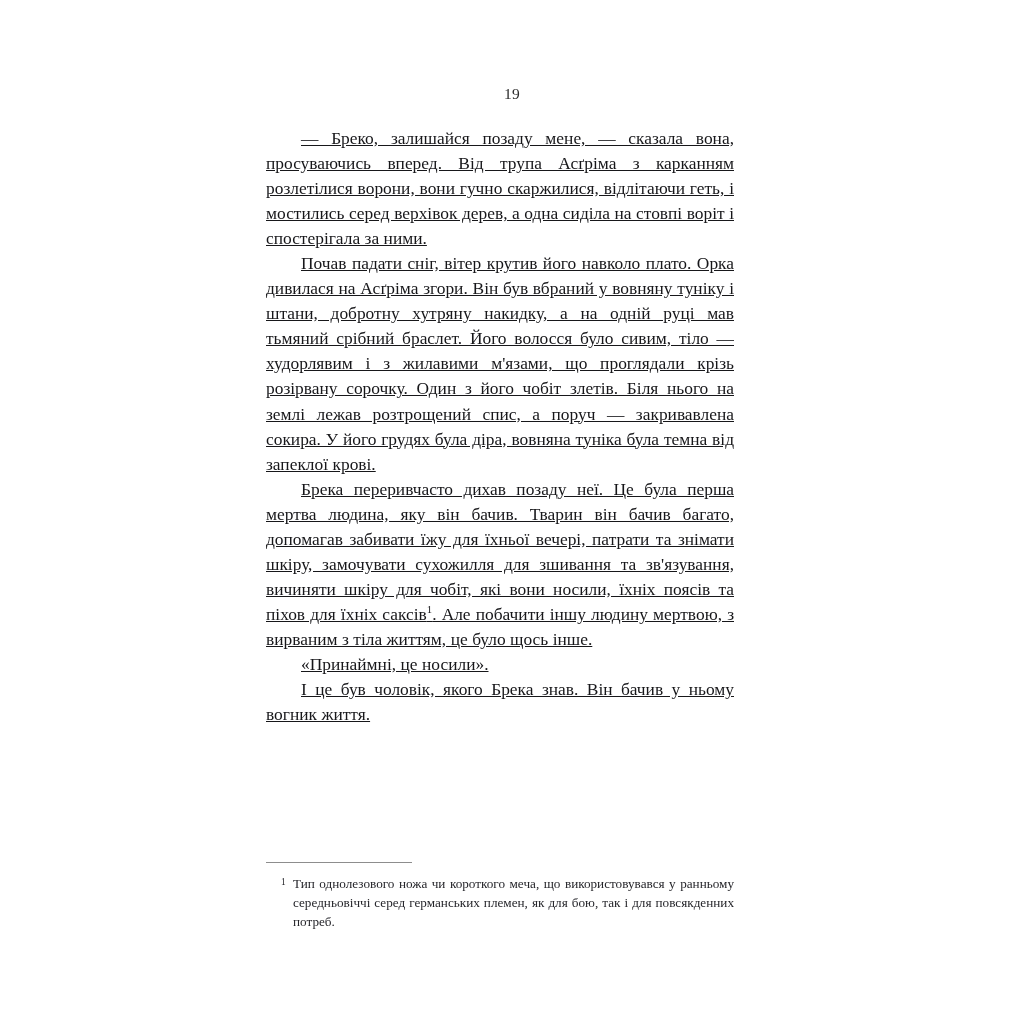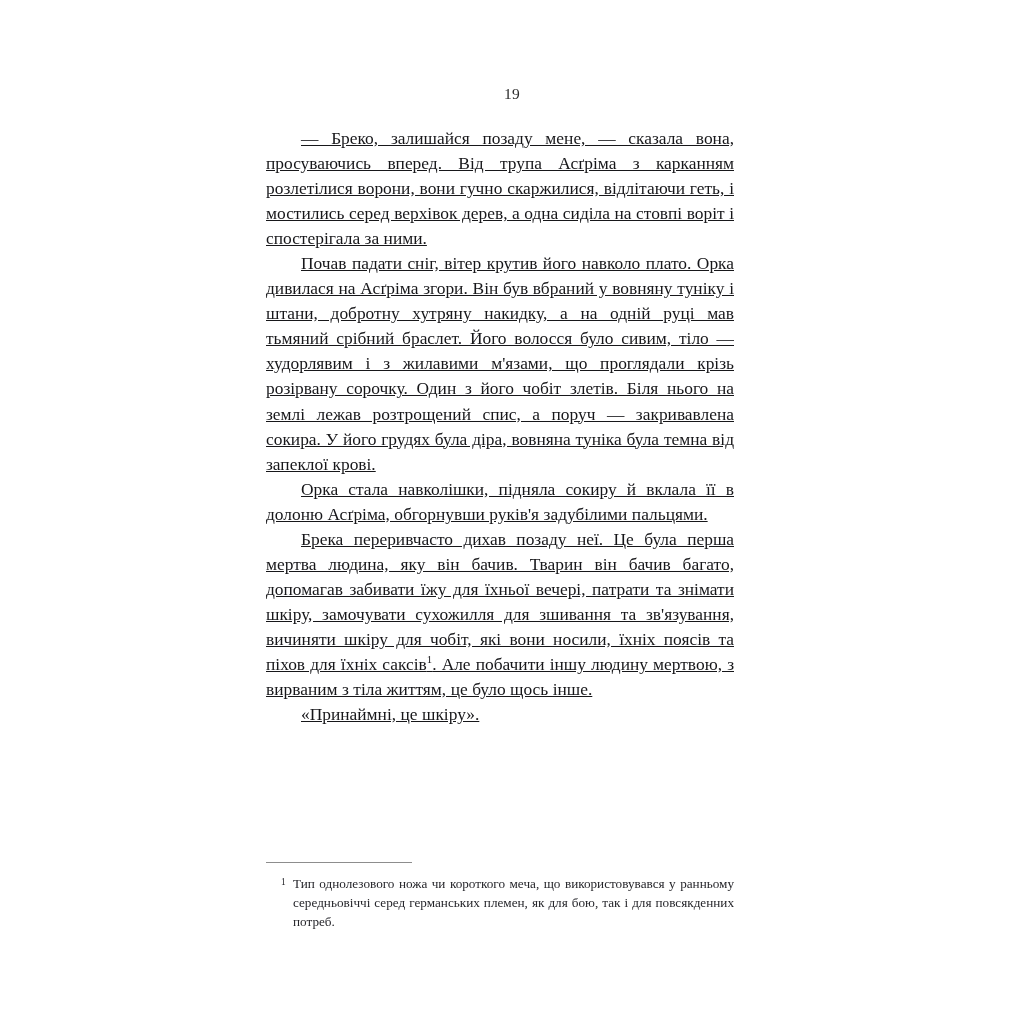--- a/index.html
+++ b/index.html
@@ -105,27 +105,27 @@
 <div class="page">
 
   <div class="folio">19</div>
 
   <div class="text-column">
 
     <p class="para">— Бреко, залишайся позаду мене, — сказала вона, просуваючись вперед. Від трупа Асґріма з карканням розлетілися ворони, вони гучно скаржилися, відлітаючи геть, і мостились серед верхівок дерев, а одна сиділа на стовпі воріт і спостерігала за ними.</p>
 
     <p class="para">Почав падати сніг, вітер крутив його навколо плато. Орка дивилася на Асґріма згори. Він був вбраний у вовняну туніку і штани, добротну хутряну накидку, а на одній руці мав тьмяний срібний браслет. Його волосся було сивим, тіло — худорлявим і з жилавими м'язами, що проглядали крізь розірвану сорочку. Один з його чобіт злетів. Біля нього на землі лежав розтрощений спис, а поруч — закривавлена сокира. У його грудях була діра, вовняна туніка була темна від запеклої крові.</p>
 
-    <p class="para">Орка стала навколішки, підняла сокиру й вклала її в долоню Асґріма, обгорнувши руків'я задубілими пальцями.</p>
 
 
     <p class="para"><span>Брека переривчасто дихав позаду неї. Це була перша мертва людина, яку він бачив. Тварин він бачив багато, допомагав забивати їжу для їхньої вечері, патрати та знімати шкіру, замочувати сухожилля для зшивання та зв'язування, вичиняти шкіру для чобіт, які вони носили, їхніх поясів та піхов для їхніх саксів</span><sup class="fn-ref">1</sup><span>. Але побачити іншу людину мертвою, з вирваним з тіла життям, це було щось інше.</span></p>
 
-    <p class="para">«Принаймні, це шкіру».</p>
+    <p class="para">«Принаймні, це носили».</p>
 
+    <p class="para">І це був чоловік, якого Брека знав. Він бачив у ньому вогник життя.</p>
 
   </div>
 
   <div class="footnote-area">
     <hr class="footnote-rule">
     <p class="footnote"><span class="fn-marker">1</span><span>Тип однолезового ножа чи короткого меча, що використовувався у ранньому середньовіччі серед германських племен, як для бою, так і для повсякденних потреб.</span></p>
   </div>
 
 </div>
 

